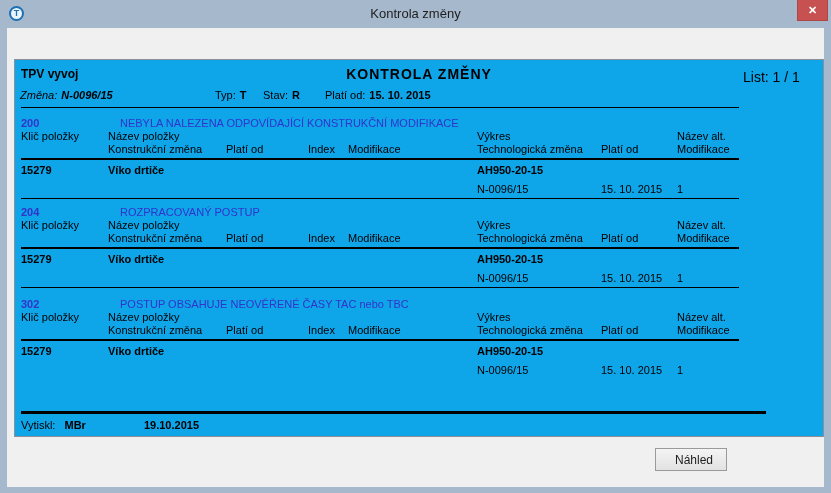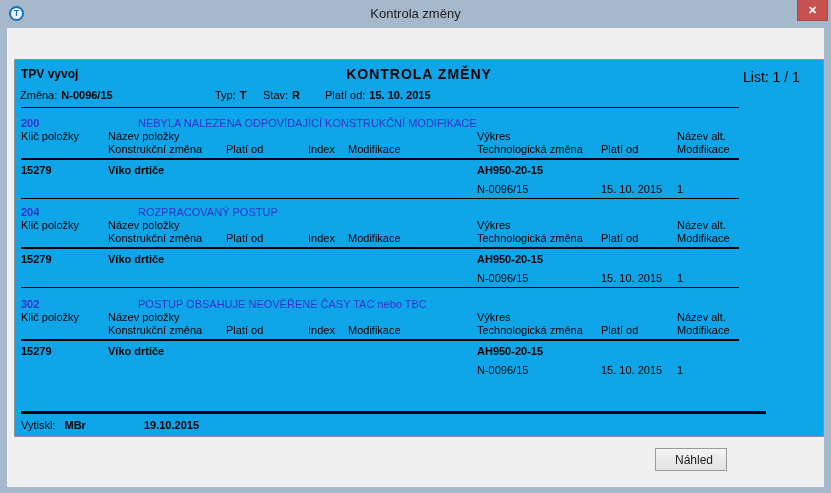--- a/index.html
+++ b/index.html
@@ -52,31 +52,31 @@
     font-size:11px; color:#000; overflow:hidden;
   }
   .rpt-company { position:absolute; left:6px; top:7px; font-size:12px; font-weight:bold; }
   .rpt-title {
     position:absolute; left:0; right:0; top:6px; text-align:center;
     font-size:14px; font-weight:bold; letter-spacing:1px;
   }
   .rpt-list { position:absolute; left:728px; top:9px; font-size:14px; }
   .meta { position:absolute; top:29px; left:0; width:100%; height:14px; }
   .meta .grp { position:absolute; top:0; white-space:nowrap; }
-  .meta .g1 { left:5px; }  .meta .g2 { left:200px; } .meta .g3 { left:248px; } .meta .g4 { left:310px; }
+  .meta .g1 { left:5px;font-style:italic; }  .meta .g2 { left:200px; } .meta .g3 { left:248px; } .meta .g4 { left:310px; }
   .meta b { margin-left:4px; }
   .hline { position:absolute; left:6px; width:718px; height:1px; background:#000; }
   .hline.top { top:47px; }
   .rule { position:absolute; left:6px; width:718px; background:#000; }
   .rule-thick { height:2px; }
   .rule-end { height:1px; }
   .section { position:absolute; left:0; width:100%; height:90px; }
   .sec-head { position:absolute; top:0; left:0; width:100%; color:#3333cc; }
   .sec-code { position:absolute; left:6px; font-weight:bold; }
-  .sec-msg { position:absolute; left:111px;padding-left:12px; }
+  .sec-msg { position:absolute; left:93px;padding-left:12px; }
   .srow { position:absolute; left:0; width:100%; height:13px; white-space:nowrap; }
   .srow span { position:absolute; top:0; white-space:nowrap; }
   .hdr1 { top:13px; } .hdr2 { top:26px; }
   .sec .rule-thick { top:41px; }
   .drow1 { top:47px; font-weight:bold; }
   .drow2 { top:66px; }
   .section .rule-end { top:81px; }
   .section:last-child .rule-end { display:none; }
   .c1 { left:6px; } .c2 { left:93px; } .c3 { left:211px; } .c4 { left:293px; }
   .c5 { left:333px; } .c6 { left:462px; } .c7 { left:586px; } .c8 { left:662px; }

